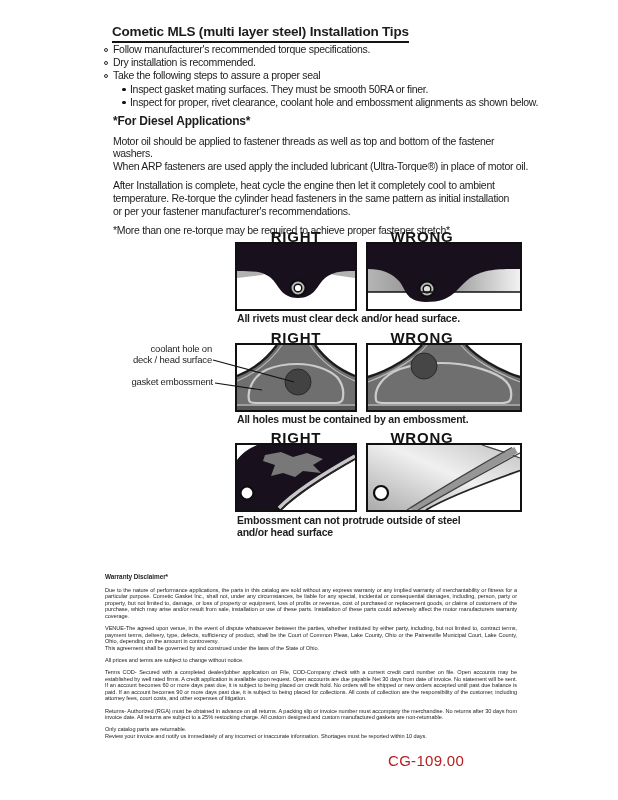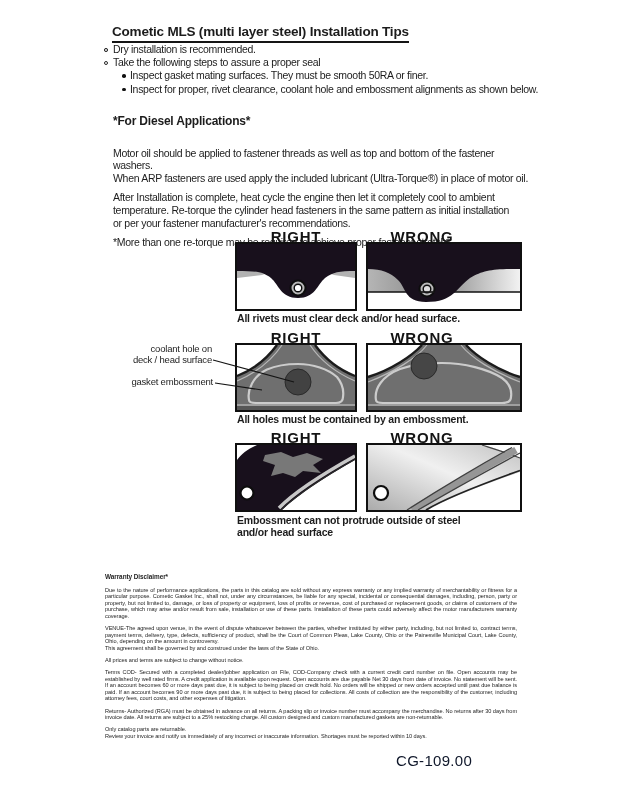--- a/index.html
+++ b/index.html
@@ -13,58 +13,58 @@
   .tips { position:absolute; left:104px; top:43px; list-style:none; font-size:10.5px;
           letter-spacing:-0.3px; line-height:13.2px; white-space:nowrap; }
   .tips li { position:relative; padding-left:9px; }
   .tips li.lvl2 { margin-left:18px; padding-left:8px; }
   .marker { position:absolute; left:0; top:4.5px; width:4px; height:4px; border-radius:50%; }
   .lvl1 > .marker { border:1px solid #2a2a2a; background:#fff; }
   .lvl2 > .marker { background:#111; width:3.5px; height:3.5px; top:5px; }
 
   .diesel { position:absolute; left:113px; top:115px; width:420px; font-size:10.5px;
             letter-spacing:-0.3px; line-height:12.6px; }
-  .diesel h2 { font-size:12px; font-weight:bold; letter-spacing:-0.2px; margin-bottom:19px; }
+  .diesel h2 { font-size:12px; font-weight:bold; letter-spacing:-0.2px; margin-bottom:7px; }
   .diesel p { margin-bottom:7px; white-space:pre-line; }
 
   .fig-label { position:absolute; font-size:15px; font-weight:bold; letter-spacing:0.8px;
                text-align:center; color:#141414; }
   .panel { position:absolute; z-index:1; }
   .panel svg { display:block; }
   .caption { position:absolute; font-size:10.5px; font-weight:bold; letter-spacing:-0.2px;
              line-height:11.8px; white-space:pre-line; }
 
   .anno { position:absolute; font-size:9.5px; letter-spacing:-0.2px; line-height:10.5px;
           text-align:right; color:#1e1e1e; }
   .anno-lines { position:absolute; left:208px; top:352px; z-index:2; }
 
   .disclaimer { position:absolute; left:105px; top:574px; width:412px; font-size:5.6px;
                 letter-spacing:-0.05px; line-height:6.6px; color:#242424; text-align:justify; }
   .disclaimer h3 { font-size:6.4px; font-weight:bold; margin-bottom:6px; }
   .disclaimer p { margin-bottom:5.5px; white-space:pre-line; }
 
-  .page-code { position:absolute; left:396px; top:752px; font-size:15px; letter-spacing:0.3px; color:#0f172a;text-align:center; }
+  .page-code { position:absolute; left:388px; top:752px; font-size:15px; letter-spacing:0.3px; color:#b91c1c;text-align:center; }
 
   
   .blk { fill:var(--c-panel-black,#18101c); }
   .graybg { fill:var(--c-panel-gray,#6f6f6f); }
   .emboss { fill:none; stroke:var(--c-light-line,#cccccc); stroke-width:2.2; }
   .bore { fill:none; stroke:#1c1c1c; stroke-width:2.4; }
   .borelight { fill:none; stroke:#b9b9b9; stroke-width:1.2; }
   .pborder { fill:none; stroke:#101010; stroke-width:2; }
 </style>
 </head>
 <body>
 
 <div class="page">
 
   <h1 class="title">Cometic MLS (multi layer steel) Installation Tips</h1>
 
   <ul class="tips">
-    <li class="lvl1"><span class="marker"></span></li>
+    <li class="lvl1"><span class="marker"></span><span>Follow manufacturer's recommended torque specifications.</span></li>
     <li class="lvl1"><span class="marker"></span><span>Dry installation is recommended.</span></li>
     <li class="lvl1"><span class="marker"></span><span>Take the following steps to assure a proper seal</span></li>
     <li class="lvl2"><span class="marker"></span><span>Inspect gasket mating surfaces.  They must be smooth 50RA or finer.</span></li>
     <li class="lvl2"><span class="marker"></span><span>Inspect for proper, rivet clearance, coolant hole and embossment alignments as shown below.</span></li>
   </ul>
 
   <section class="diesel">
     <h2>*For Diesel Applications*</h2>
     <p>Motor oil should be applied to fastener threads as well as top and bottom of the fastener washers.
 When ARP fasteners are used apply the included lubricant (Ultra-Torque®) in place of motor oil.</p>

